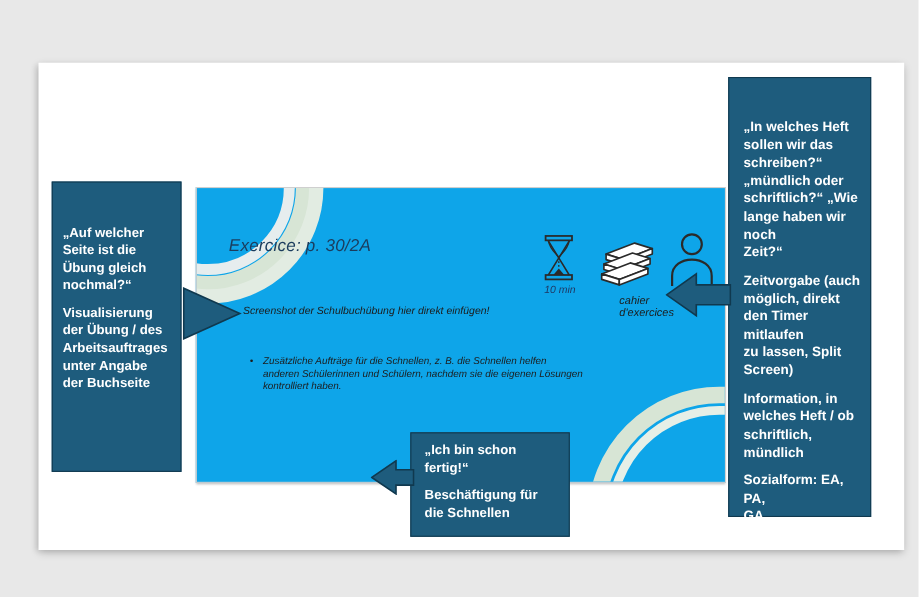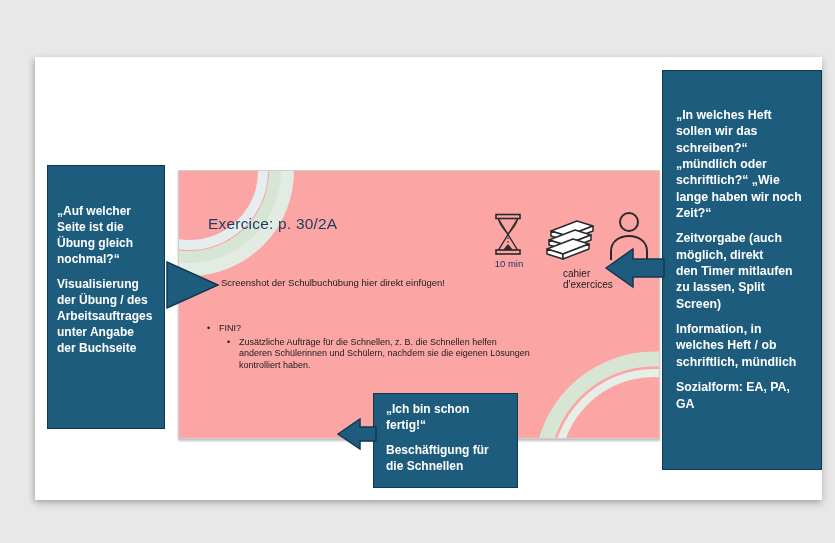--- a/index.html
+++ b/index.html
@@ -10,23 +10,23 @@
     position:relative;
   }
   .page{
     position:absolute;left:35px;top:57px;width:787px;height:443px;
     background:#ffffff;
     box-shadow:0 3px 8px rgba(0,0,0,0.22), -2px 2px 5px rgba(0,0,0,0.10);
   }
   
   .slide{
     position:absolute;left:143px;top:113px;width:480px;height:267px;
-    background:#fca5a5;border:1px solid #cfcfcf;
+    background:#0ea5e9;border:1px solid #cfcfcf;
     box-shadow:0 2px 2px rgba(0,0,0,0.25);
-    overflow:hidden;z-index:1;
+    overflow:hidden;z-index:1;font-style:italic;
   }
   .arc{position:absolute;pointer-events:none;}
   .slide-title{
     position:absolute;left:29px;top:44px;
     font-size:15.5px;color:#1b3c5d;letter-spacing:.2px;
   }
   .note{
     position:absolute;left:42px;top:106px;
     font-size:9.5px;color:#1c1c1c;
   }
@@ -42,21 +42,21 @@
   .timer-label{position:absolute;left:306px;top:87px;width:48px;text-align:center;font-size:9.5px;color:#1f3864;}
   .books-label{position:absolute;left:369px;top:97px;}
   
   .callout{
     position:absolute;background:#1e5c7d;border:1.5px solid #10394f;
     color:#ffffff;font-weight:bold;font-size:12px;line-height:1.33;
     box-sizing:border-box;z-index:3;
   }
   .callout p{margin:0 0 9px 0;white-space:pre-line;}
   .co-left  {left:12px; top:108px;width:118px;height:264px;padding:38px 0 0 9px;}
-  .co-right {left:627px;top:13px; width:160px;height:400px;padding:36px 6px 0 13px;font-size:12.3px;}
+  .co-right {left:627px;top:13px; width:130px;height:400px;padding:36px 6px 0 13px;font-size:12.3px;}
   .co-bottom{left:338px;top:336px;width:145px;height:95px;padding:8px 6px 0 12px;}
   .arrow{position:absolute;z-index:4;}
 </style>
 </head>
 <body>
 
 <div class="page">
 
   <div class="slide">
 
@@ -69,21 +69,20 @@
     <svg class="arc" style="left:335px;top:160px;" width="145px" height="107" viewBox="0 0 145 107">
       <circle cx="140" cy="140" r="112" fill="none" stroke="#d7e5d5" stroke-width="15"></circle>
       <circle cx="140" cy="140" r="98" fill="none" stroke="#e6efe7" stroke-width="8"></circle>
     </svg>
 
     <div class="slide-title">Exercice: p. 30/2A</div>
 
     <div class="note">Screenshot der Schulbuchübung hier direkt einfügen!</div>
 
     <div class="bullets">
-      <div class="b-row b-l1">FINI?</div>
       <div class="b-row b-l2">Zusätzliche Aufträge für die Schnellen, z. B. die Schnellen helfen
 anderen Schülerinnen und Schülern, nachdem sie die eigenen Lösungen
 kontrolliert haben.</div>
     </div>
 
     <div class="icon-grp" style="left:314px;top:42px;">
       <svg width="30" height="43" viewBox="0 0 30 43">
         <rect x="3" y="1.5" width="24" height="4" fill="none" stroke="#2a2a2a" stroke-width="1.6"></rect>
         <rect x="3" y="37" width="24" height="4" fill="none" stroke="#2a2a2a" stroke-width="1.6"></rect>
         <path d="M5.5,6 L24.5,37 M24.5,6 L5.5,37" fill="none" stroke="#2a2a2a" stroke-width="1.4"></path>

